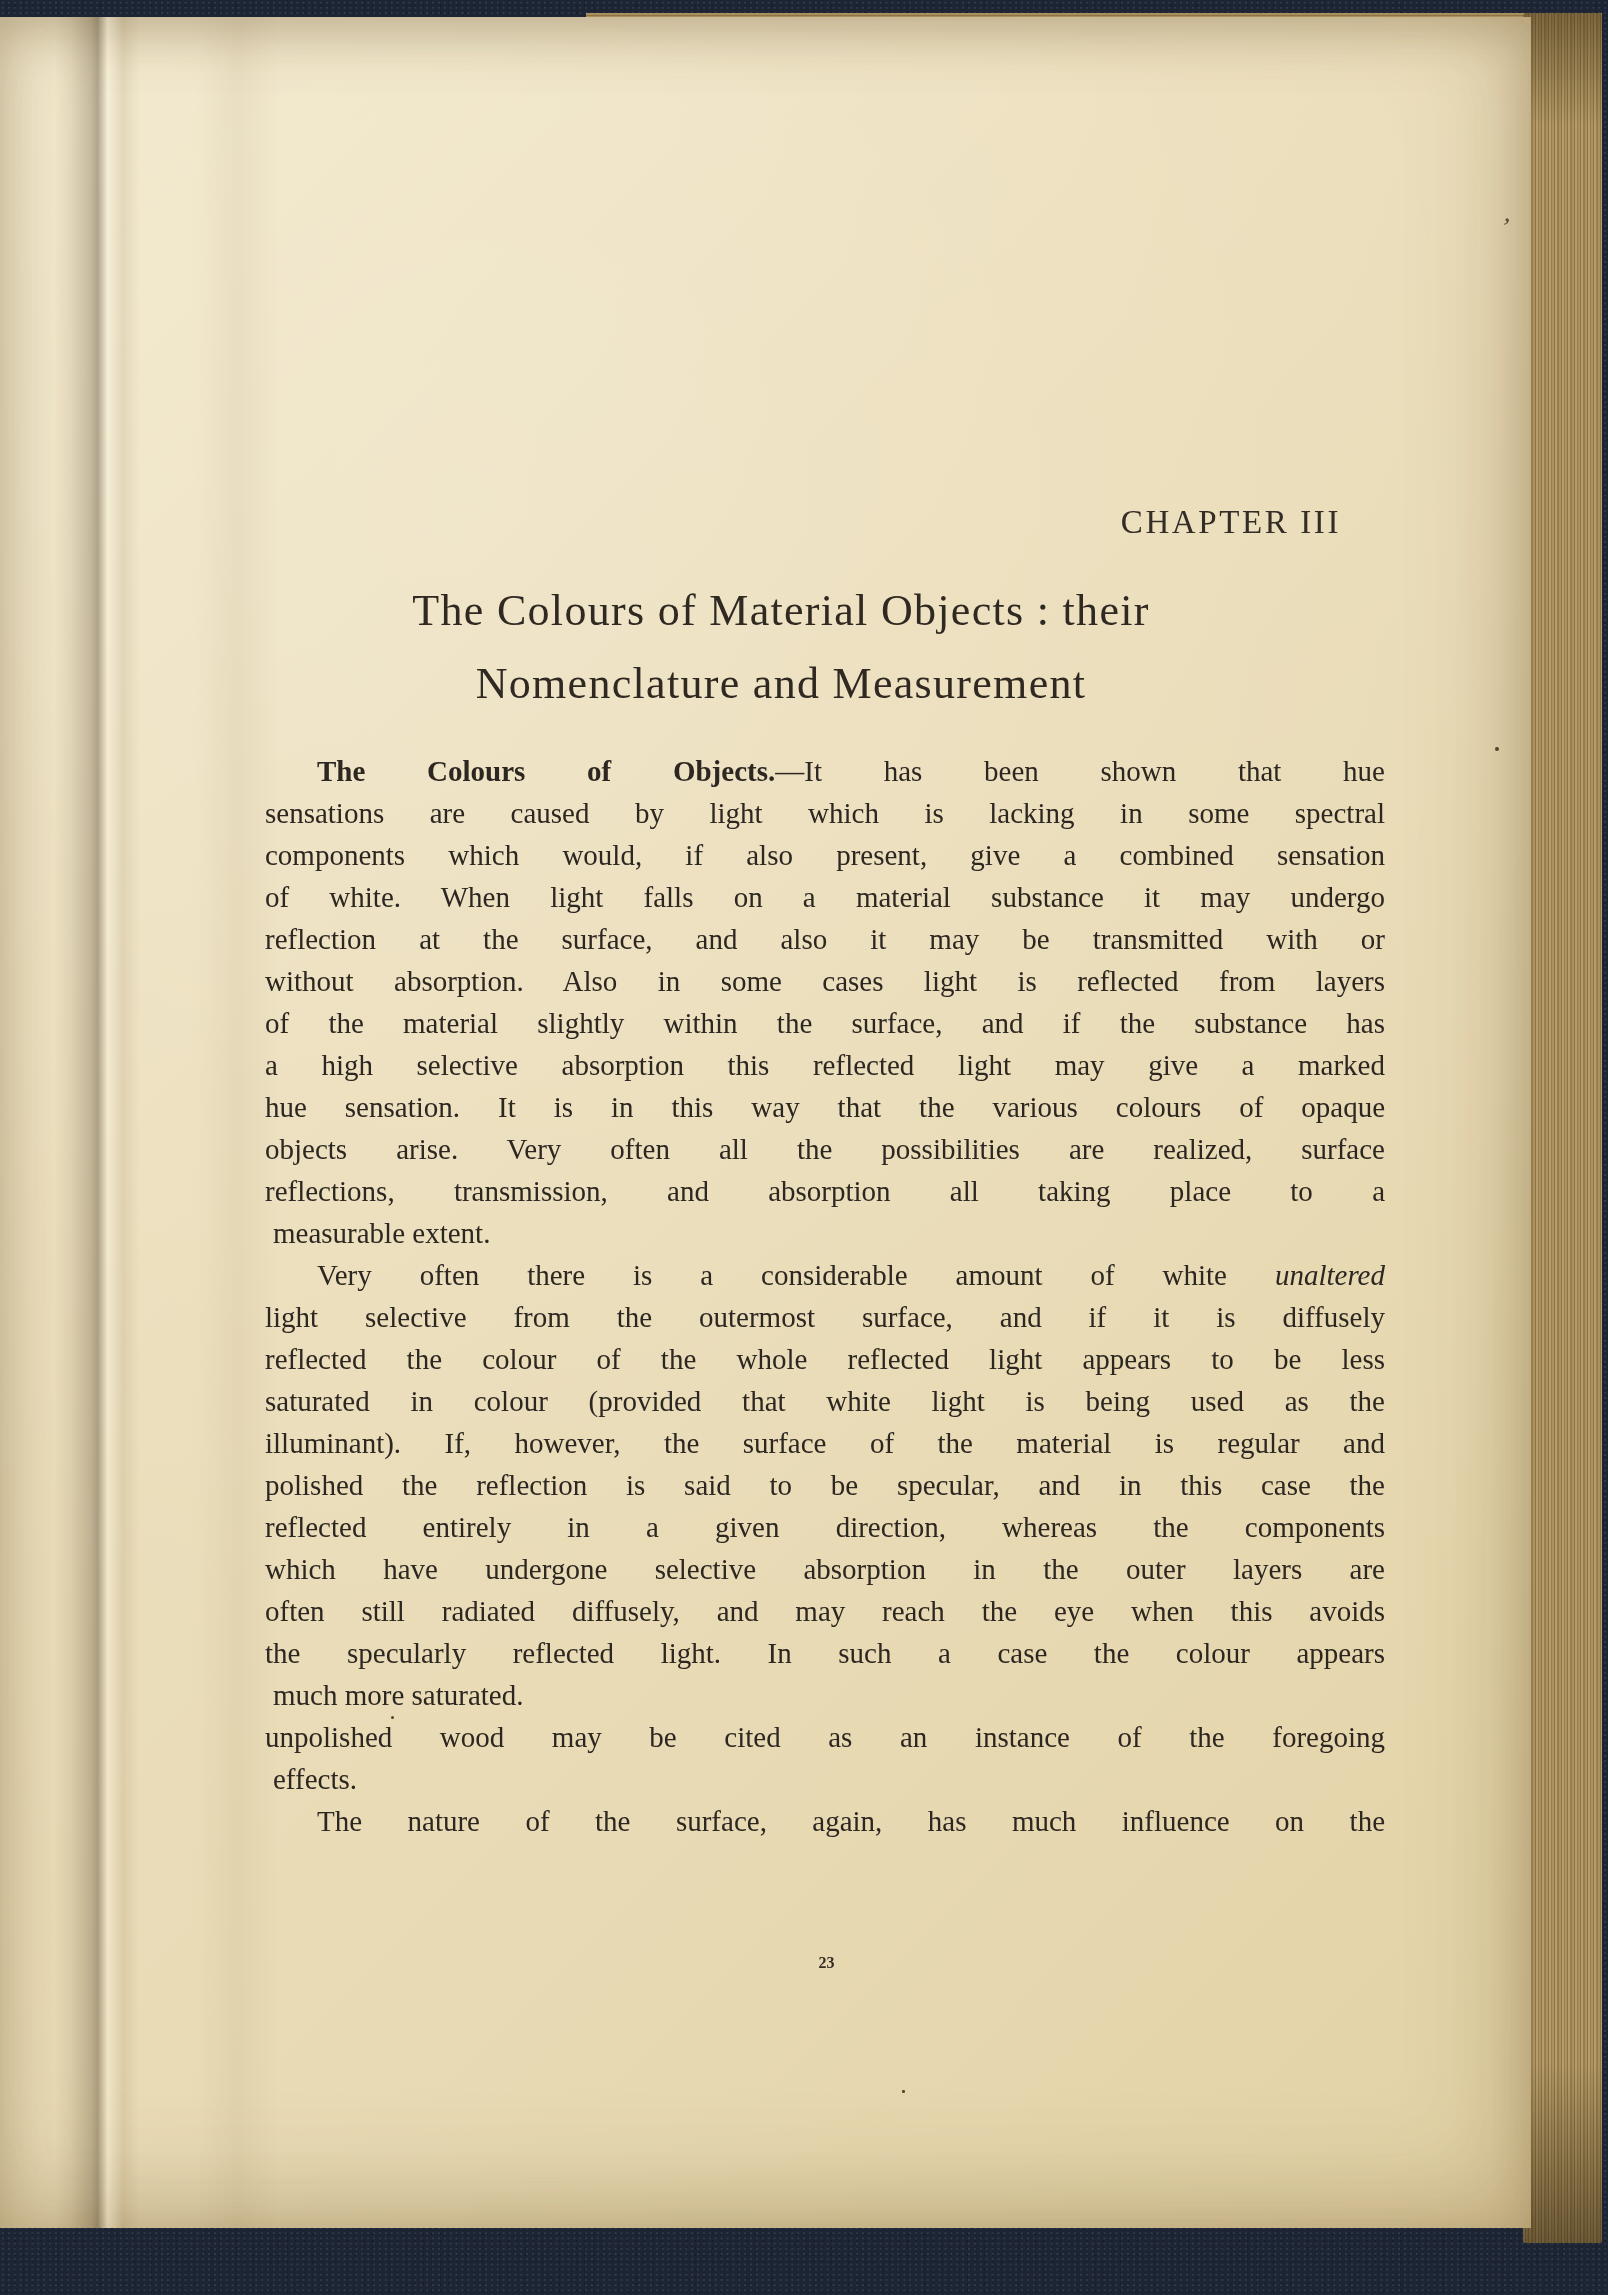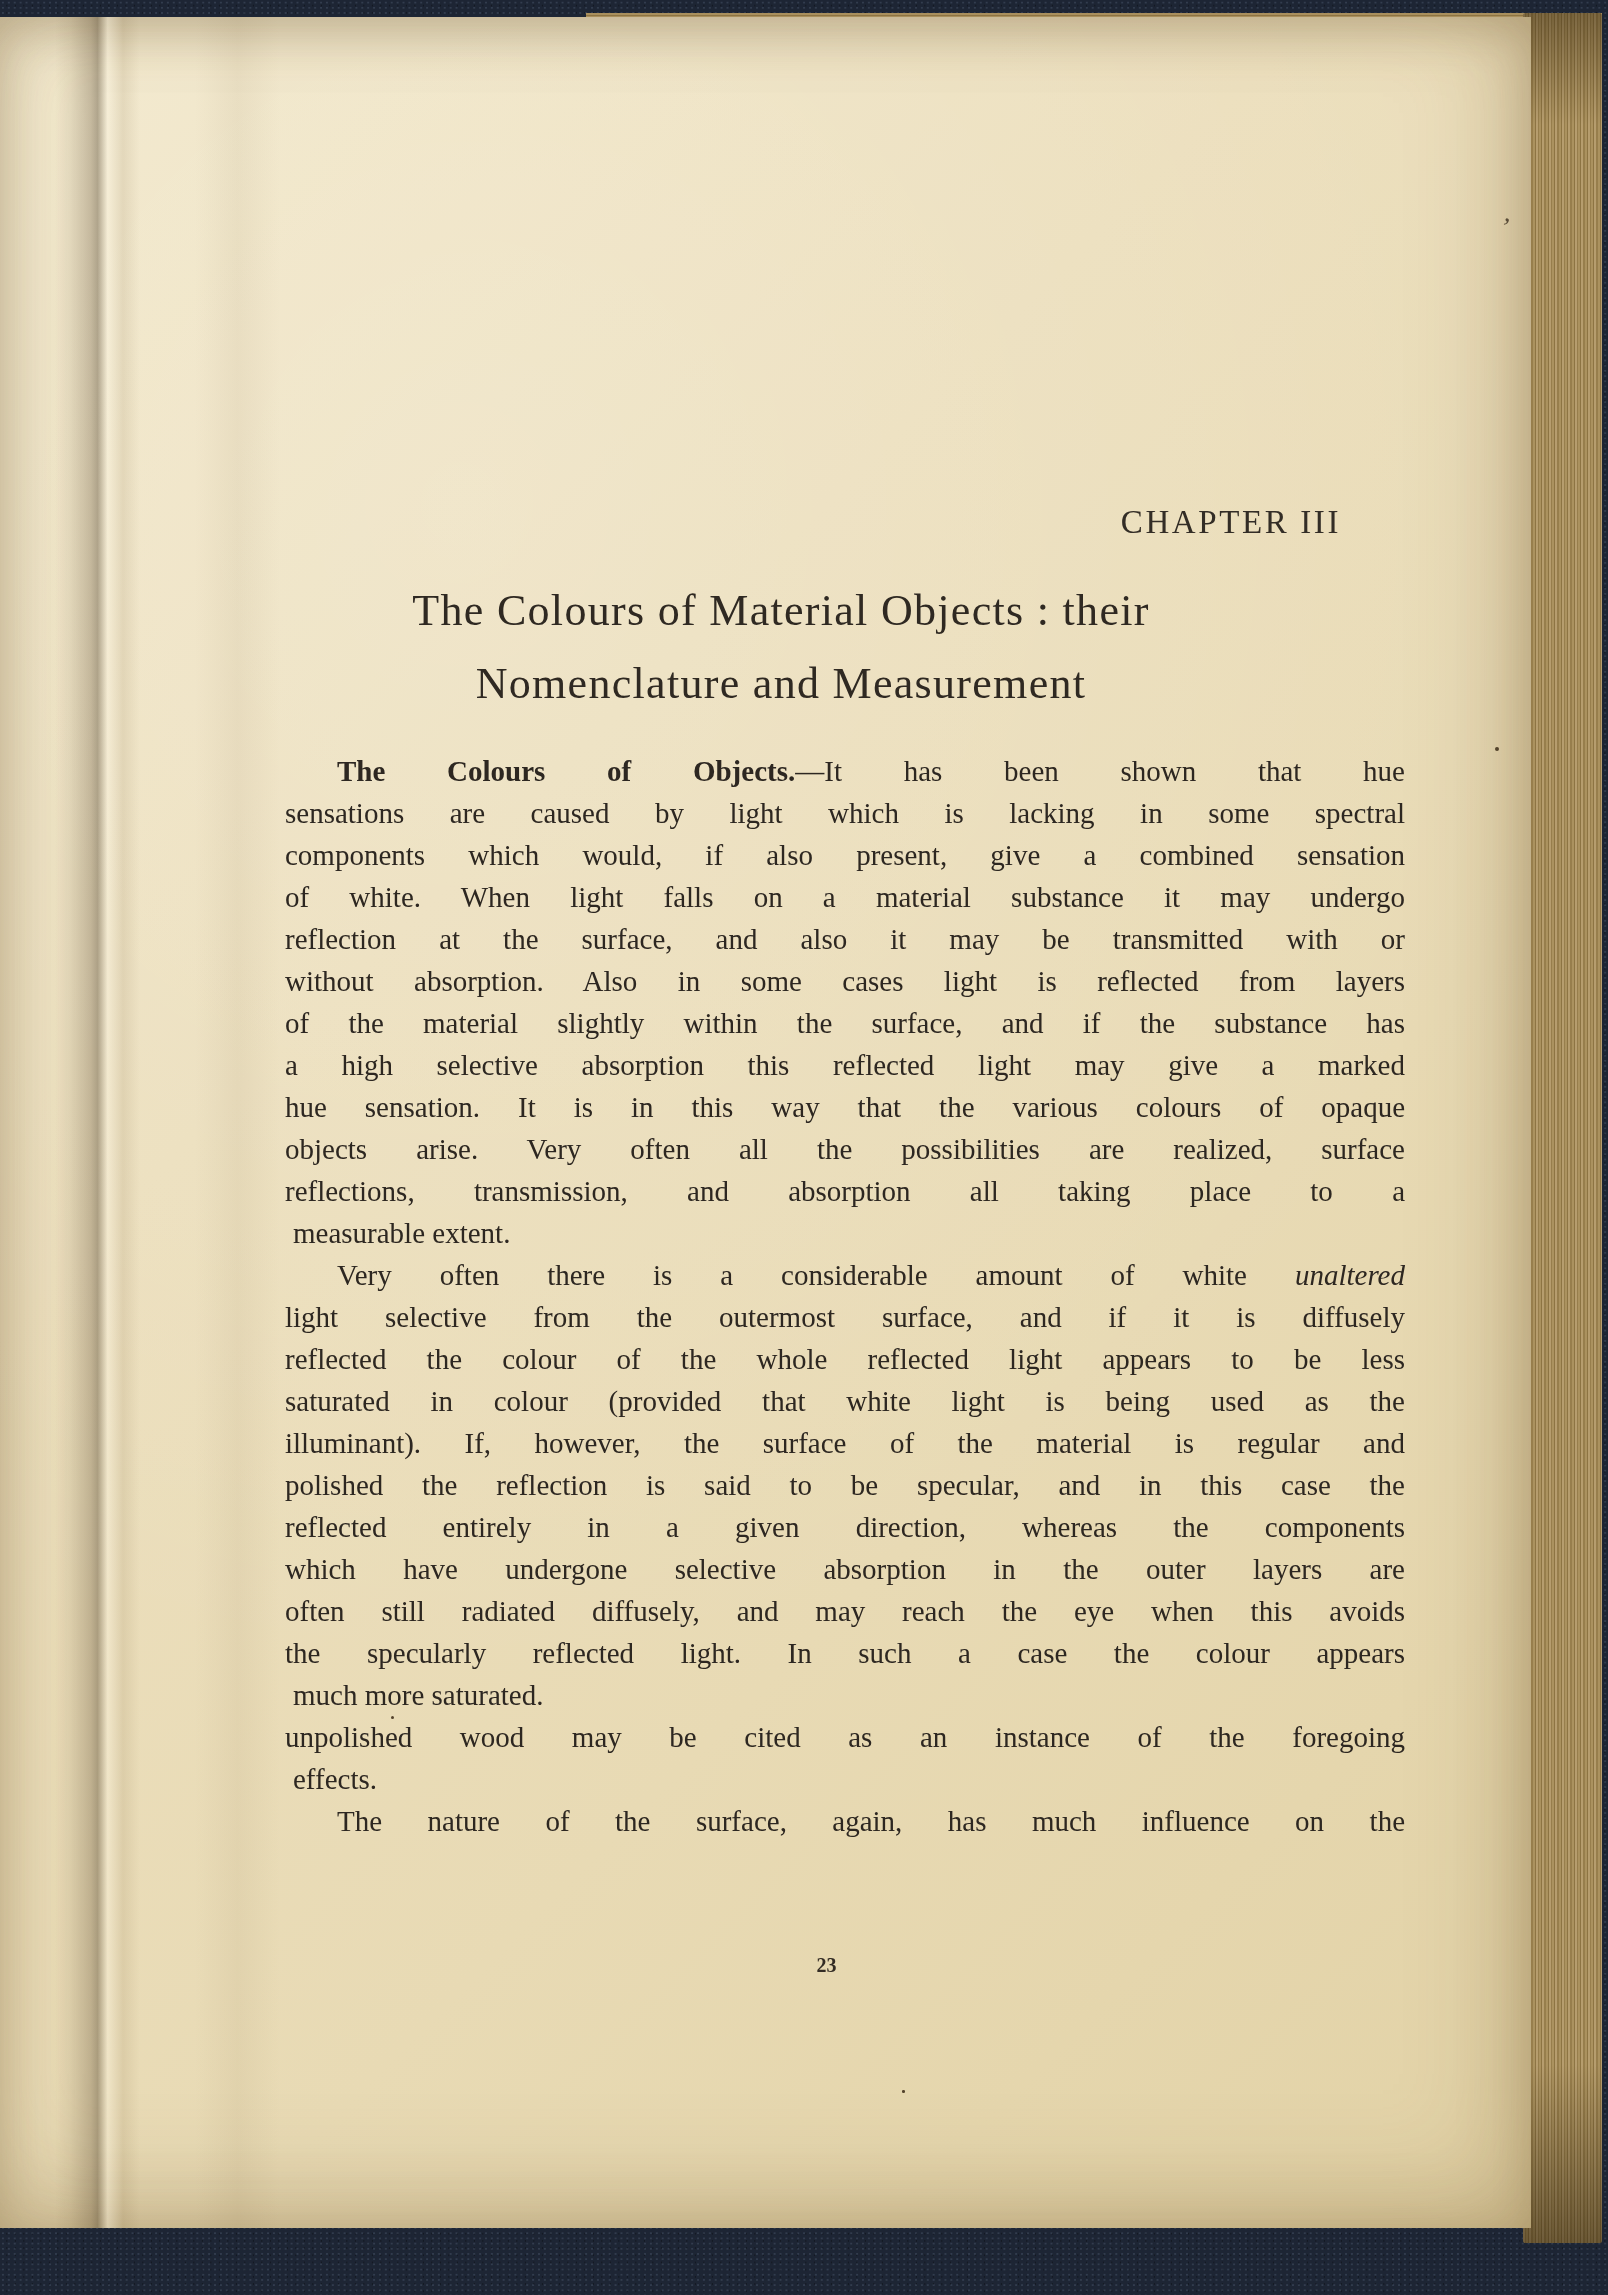--- a/index.html
+++ b/index.html
@@ -54,31 +54,31 @@
     position:absolute; left:221px; top:487px; width:1120px;
     text-align:right; font-size:33px; letter-spacing:2.6px;
     color:#332d26;
   }
   .book-title {
     position:absolute; left:221px; top:557px; width:1120px;
     text-align:center; font-size:44px; line-height:73px; letter-spacing:1.3px;
     color:#2f2922;
   }
   .body-text {
-    position:absolute; left:285px; top:733px; width:1120px;
+    position:absolute; left:265px; top:733px; width:1120px;
     font-size:29px; line-height:42px; color:#2d2721;
   }
   .line { height:42px; text-align:justify; text-align-last:justify; }
   .line.indent { text-indent:52px; }
   .line.para-end { text-align-last:left;margin-left:8px; }
   .line .b { font-weight:bold; }
   .line .i { font-style:italic; }
   .pagenum {
     position:absolute; left:273px; top:1937px; width:1107px;
-    text-align:center; font-size:20px; font-weight:bold; color:#332c24;
+    text-align:center; font-size:16px; font-weight:bold; color:#332c24;
   }
   .speck { position:absolute; background:#53432c; border-radius:50%; }
   .mark-apostrophe {
     position:absolute; left:1501px; top:195px;
     font-size:27px; color:#5a4c38; transform:rotate(12deg);
   }
 </style>
 </head>
 <body>
 

